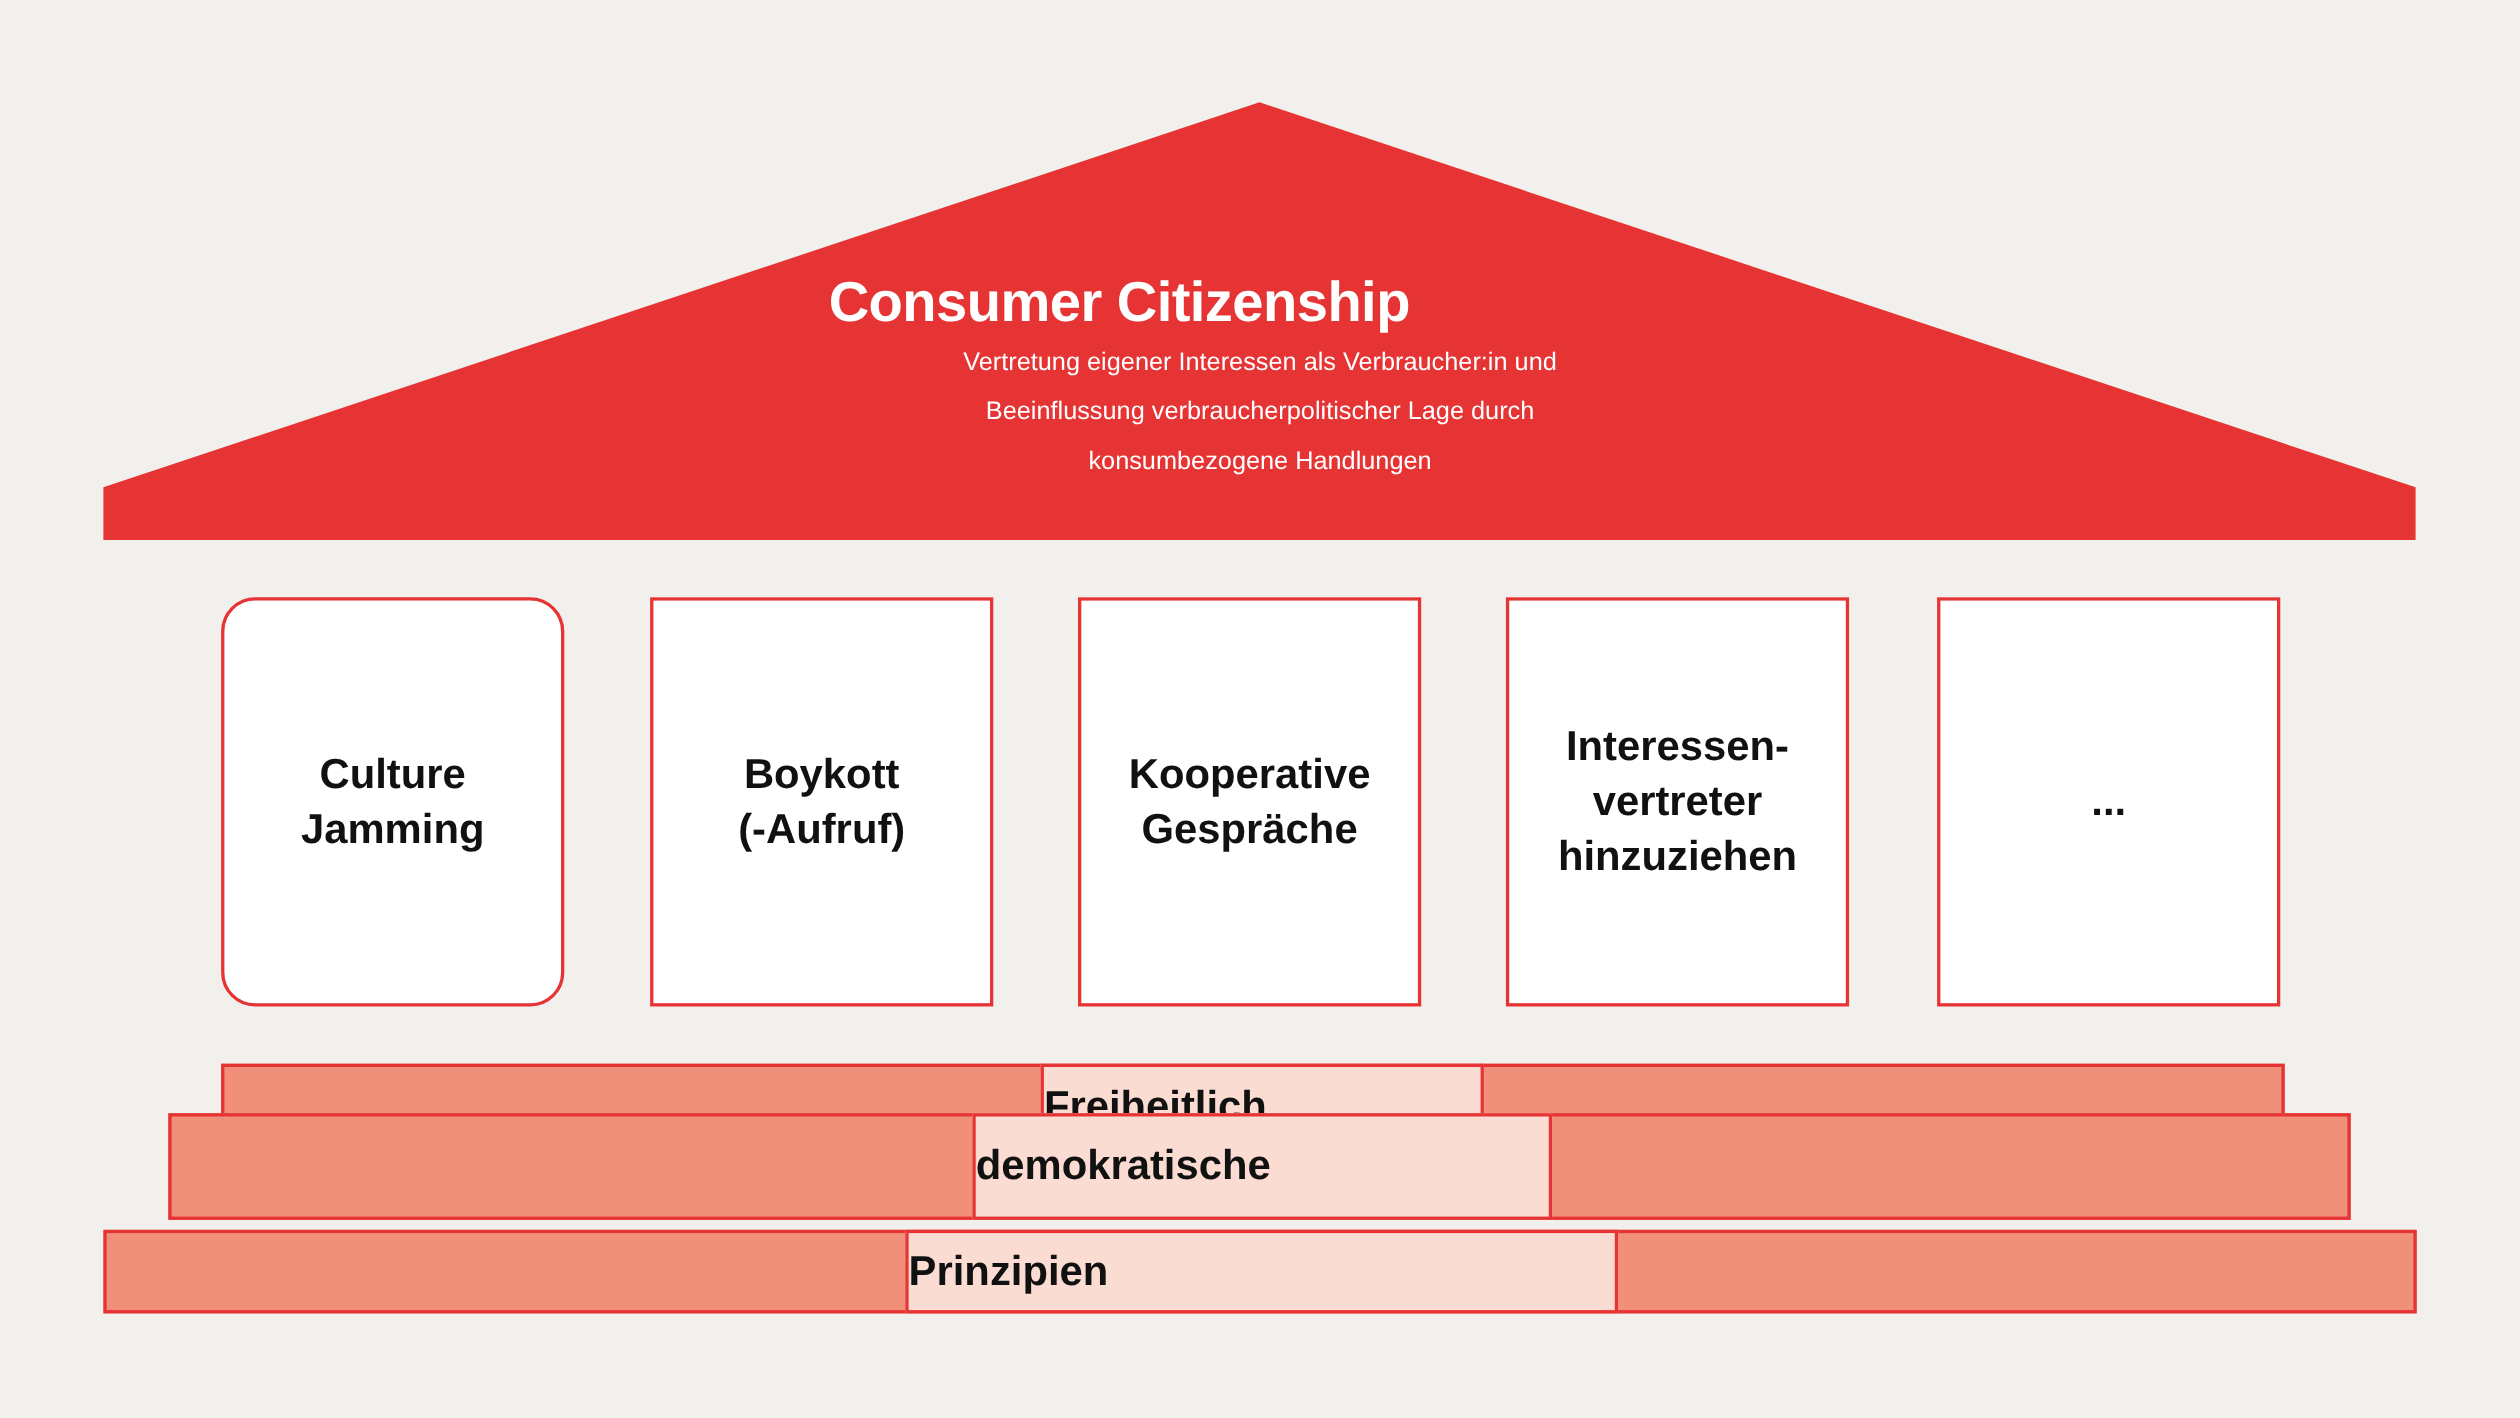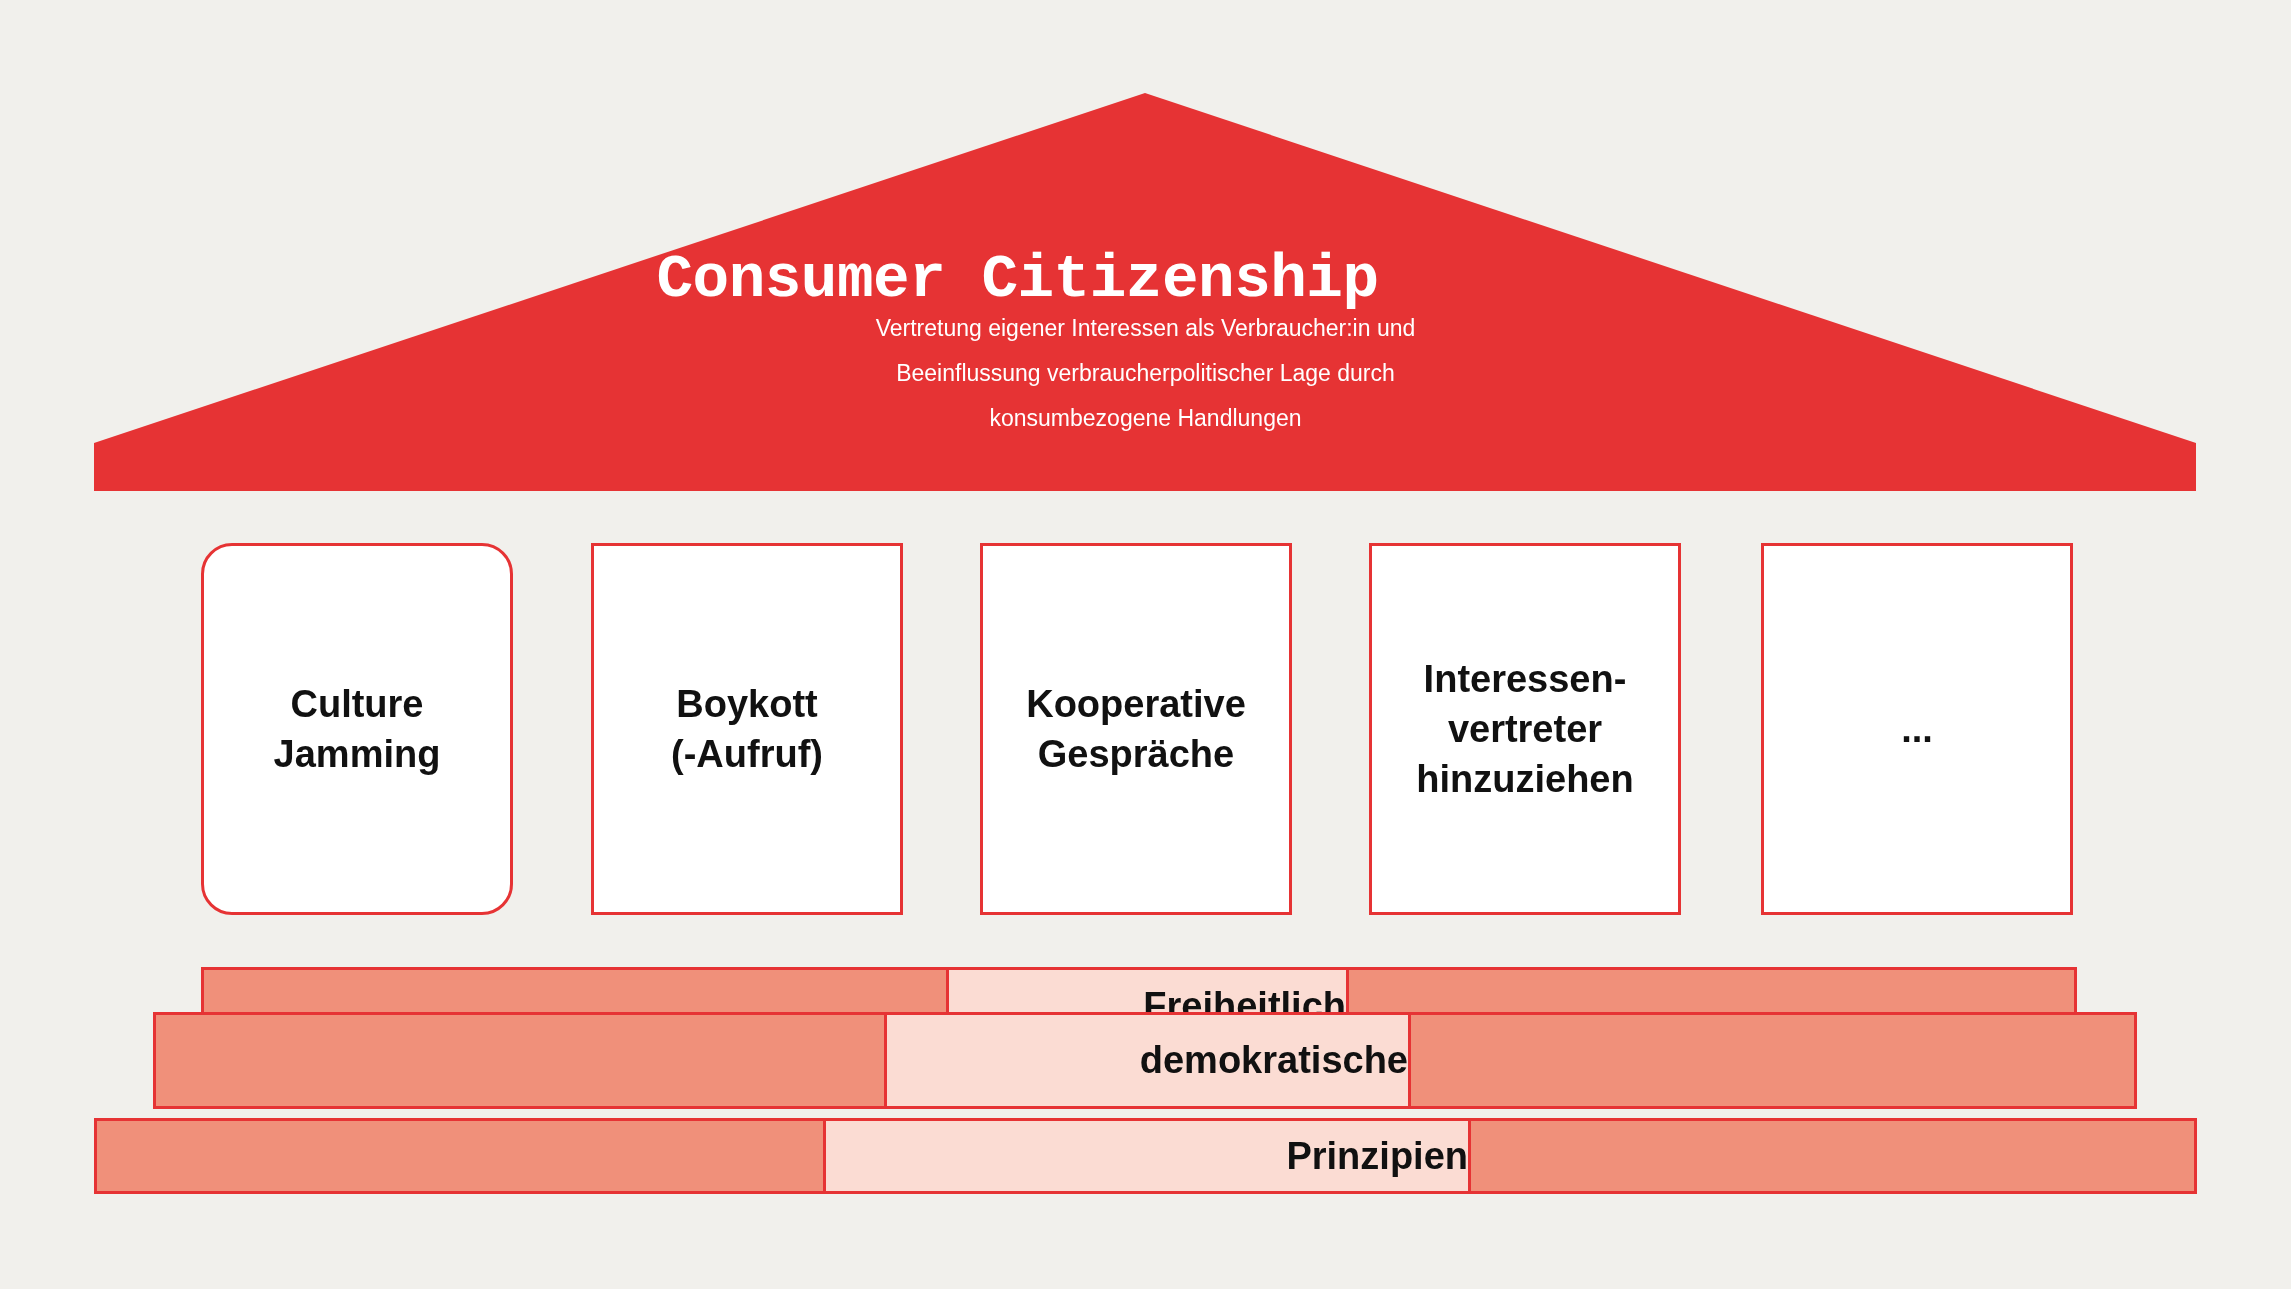--- a/index.html
+++ b/index.html
@@ -1,24 +1,24 @@
 <!DOCTYPE html>
 <html><head>
 <meta charset="utf-8">
 <style>
   html, body { margin:0; padding:0; }
   body { width:2291px; height:1289px; background:#f1f0ec; position:relative; overflow:hidden; font-family:"Liberation Sans", sans-serif; }
   .roof { position:absolute; left:0; top:0; width:2291px; height:500px; }
-  .roof-title { position:absolute; left:0; width:2035px; top:245px; text-align:center; color:#fff; font-weight:bold; font-size:61px; letter-spacing:-0.5px;font-family:Liberation Mono, monospace; }
+  .roof-title { position:absolute; left:0; width:2035px; top:245px; text-align:center; color:#fff; font-weight:bold; font-size:51px; letter-spacing:-0.5px; }
   .roof-desc { position:absolute; left:0; width:2291px; top:306px; text-align:center; color:#fff; font-size:23px; line-height:45px; }
   .roof-desc span { display:block; }
   .pillar { position:absolute; top:543px; width:312px; height:372px; background:#fff; border:3px solid #e63334; box-sizing:border-box; display:flex; align-items:center; justify-content:center; text-align:center; }
   .pillar-label { font-weight:bold; font-size:38px; line-height:50px; color:#111; white-space:pre-line; }
   .step { position:absolute; background:#f0907a; border:3px solid #e63334; box-sizing:border-box; }
-  .step-center { position:absolute; top:-3px; bottom:-3px; background:#fbdcd3; border:3px solid #e63334; box-sizing:border-box; display:flex; align-items:center; justify-content:flex-end; }
+  .step-center { position:absolute; top:-3px; bottom:-3px; background:#fbdcd3; border:3px solid #e63334; box-sizing:border-box; display:flex; align-items:center; justify-content:flex-start; }
   .step-label { font-weight:bold; font-size:38px; color:#111; }
 </style>
 </head>
 <body>
 
 <svg class="roof" viewBox="0 0 2291 500" width="2291" height="500">
   <polygon points="1145,93 2196,443 2196,491 94,491 94,443" fill="#e63334"></polygon>
 </svg>
 <div class="roof-title">Consumer Citizenship</div>
 <div class="roof-desc">

